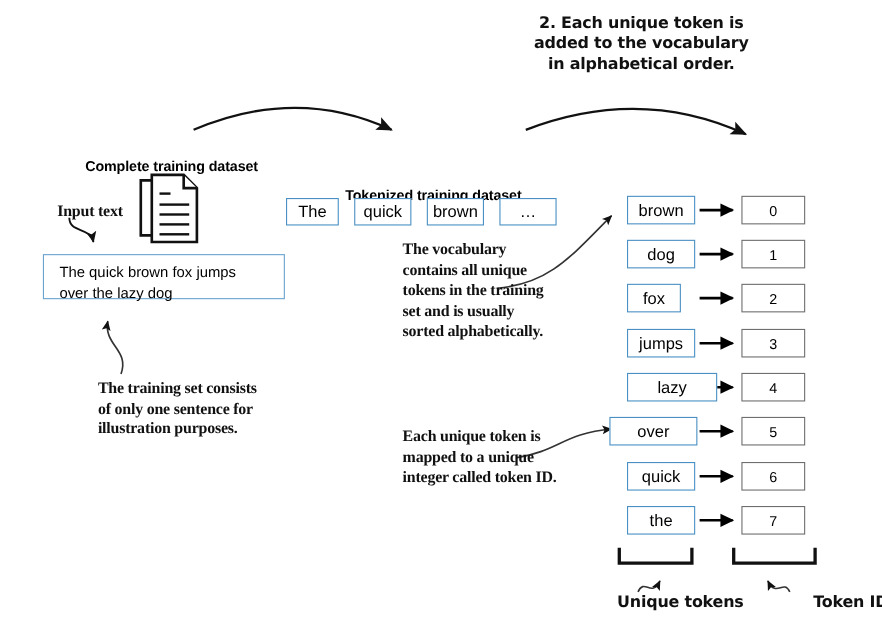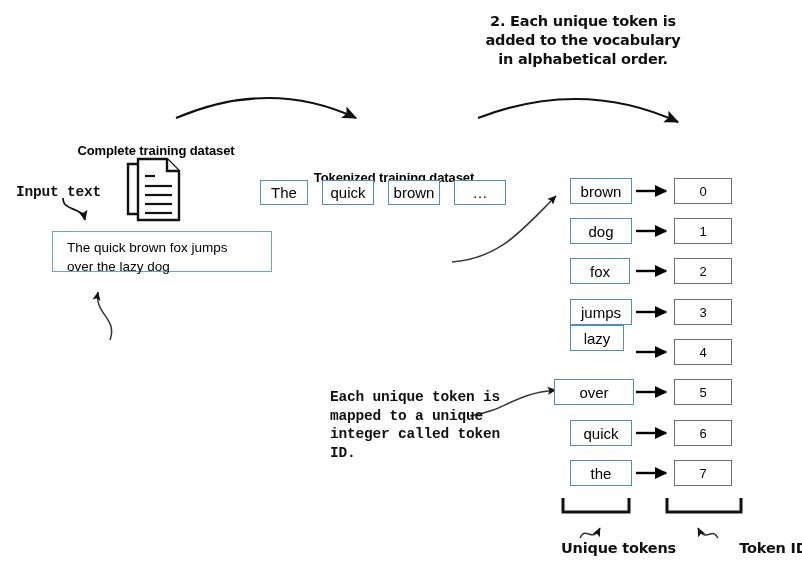--- a/index.html
+++ b/index.html
@@ -14,26 +14,27 @@
     position: relative;
     width: 802px;
     height: 564px;
     background: #ffffff;
     overflow: hidden;
   }
   .abs { position: absolute; }
 
   
   .annot {
-    font-family: Liberation Mono, monospace;
+    font-family: Liberation Serif, serif;
     font-weight: bold;
     color: #111111;
     font-size: 14.5px;
     line-height: 18.5px;
     letter-spacing: -0.2px;
+    margin-left: 36px;
   }
   .step-head {
     font-family: "DejaVu Sans", sans-serif;
     font-weight: bold;
     color: #111111;
     font-size: 14.5px;
     line-height: 19px;
     letter-spacing: -0.2px;
     text-align: center;
   }
@@ -80,21 +81,20 @@
   }
   .sentence-box {
     box-sizing: border-box;
     border: 1.4px solid #6ba3cf;
     background: #ffffff;
     font-family: "Liberation Sans", sans-serif;
     font-size: 13.5px;
     line-height: 19px;
     color: #000000;
     padding: 6px 0 0 14px;
-    margin-left: 13px;
   }
   svg { display: block; overflow: visible; }
 </style>
 </head>
 <body>
 
 <div id="canvas">
 
 
   <div class="abs step-head" style="left:468px; top:12px; width:230px; white-space:pre-line;">2. Each unique token is
@@ -166,44 +166,52 @@
     </g>
   </svg>
 
   <div class="abs annot" style="left:16px; top:183px;">Input text</div>
 
   <div class="abs sentence-box" style="left:39px; top:231px; width:220px; height:41px;">
     <div>The quick brown fox jumps</div>
     <div>over the lazy dog</div>
   </div>
 
+  <div class="abs annot" style="left:53px; top:344px; width:220px; white-space:pre-line;">The training set consists
+of only one sentence for
+illustration purposes.</div>
 
   <div class="abs token-box" style="left:260px; top:180px; width:48px; height:25px;">The</div>
   <div class="abs token-box" style="left:322px; top:180px; width:52px; height:25px;">quick</div>
   <div class="abs token-box" style="left:388px; top:180px; width:52px; height:25px;">brown</div>
   <div class="abs token-box" style="left:454px; top:180px; width:52px; height:25px;">…</div>
 
+  <div class="abs annot" style="left:330px; top:218px; width:190px; white-space:pre-line;">The vocabulary
+contains all unique
+tokens in the training
+set and is usually
+sorted alphabetically.</div>
 
   <div class="abs annot" style="left:330px; top:388px; width:200px; white-space:pre-line;">Each unique token is
 mapped to a unique
 integer called token ID.</div>
 
   <div class="abs token-box" style="left:570px; top:178px; width:62px; height:26px;">brown</div>
   <div class="abs id-box" style="left:674px; top:178px; width:58px; height:26px;">0</div>
 
   <div class="abs token-box" style="left:570px; top:218px; width:62px; height:26px;">dog</div>
   <div class="abs id-box" style="left:674px; top:218px; width:58px; height:26px;">1</div>
 
-  <div class="abs token-box" style="left:570px; top:258px; width:60px; height:26px;">fox</div>
+  <div class="abs token-box" style="left:570px; top:258px; width:49px; height:26px;">fox</div>
   <div class="abs id-box" style="left:674px; top:258px; width:58px; height:26px;">2</div>
 
   <div class="abs token-box" style="left:570px; top:299px; width:62px; height:26px;">jumps</div>
   <div class="abs id-box" style="left:674px; top:299px; width:58px; height:26px;">3</div>
 
-  <div class="abs token-box" style="left:570px; top:325px; width:54px; height:26px;">lazy</div>
+  <div class="abs token-box" style="left:570px; top:339px; width:82px; height:26px;">lazy</div>
   <div class="abs id-box" style="left:674px; top:339px; width:58px; height:26px;">4</div>
 
   <div class="abs token-box" style="left:554px; top:379px; width:80px; height:26px;">over</div>
   <div class="abs id-box" style="left:674px; top:379px; width:58px; height:26px;">5</div>
 
   <div class="abs token-box" style="left:570px; top:420px; width:62px; height:26px;">quick</div>
   <div class="abs id-box" style="left:674px; top:420px; width:58px; height:26px;">6</div>
 
   <div class="abs token-box" style="left:570px; top:460px; width:62px; height:26px;">the</div>
   <div class="abs id-box" style="left:674px; top:460px; width:58px; height:26px;">7</div>

